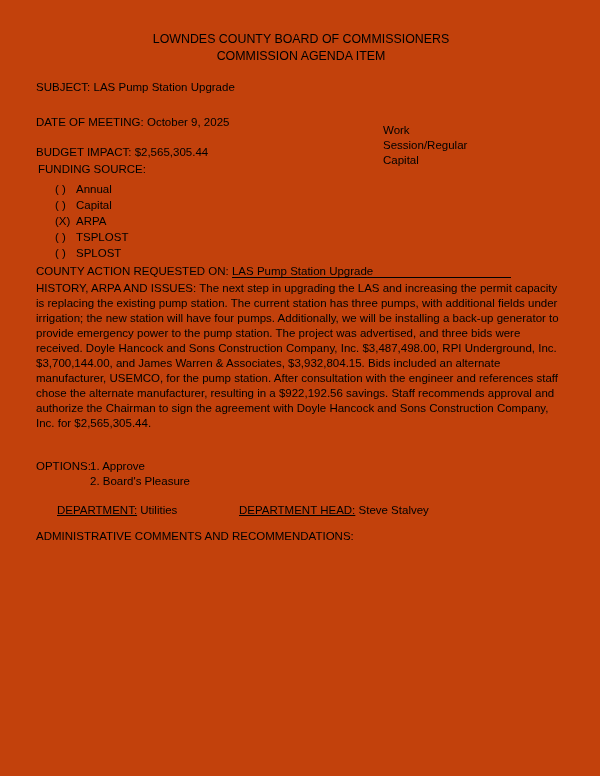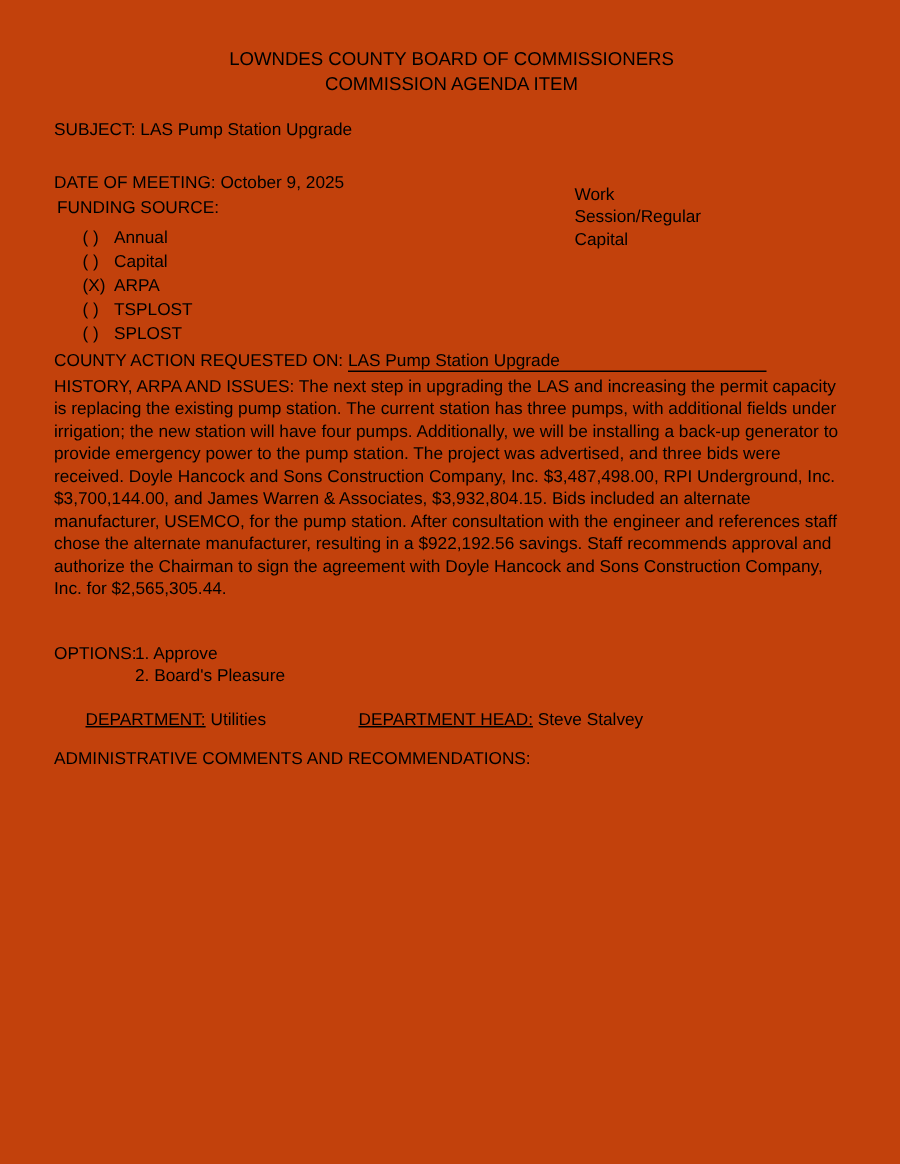--- a/index.html
+++ b/index.html
@@ -61,20 +61,24 @@
     <div>Work</div>
     <div>Session/Regular</div>
     <div>Capital</div>
   </div>
 
   <div class="row date-row">
     <span>DATE OF MEETING:</span>
     <span>October 9, 2025</span>
   </div>
 
+  <div class="row budget-row">
+    <span>BUDGET IMPACT:</span>
+    <span>$2,565,305.44</span>
+  </div>
 
   <div class="funding-label-row">FUNDING SOURCE:</div>
 
   <div class="funding-list">
     <div class="funding-item">
       <span class="funding-mark">( )</span><span>Annual</span>
     </div>
     <div class="funding-item">
       <span class="funding-mark">( )</span><span>Capital</span>
     </div>

